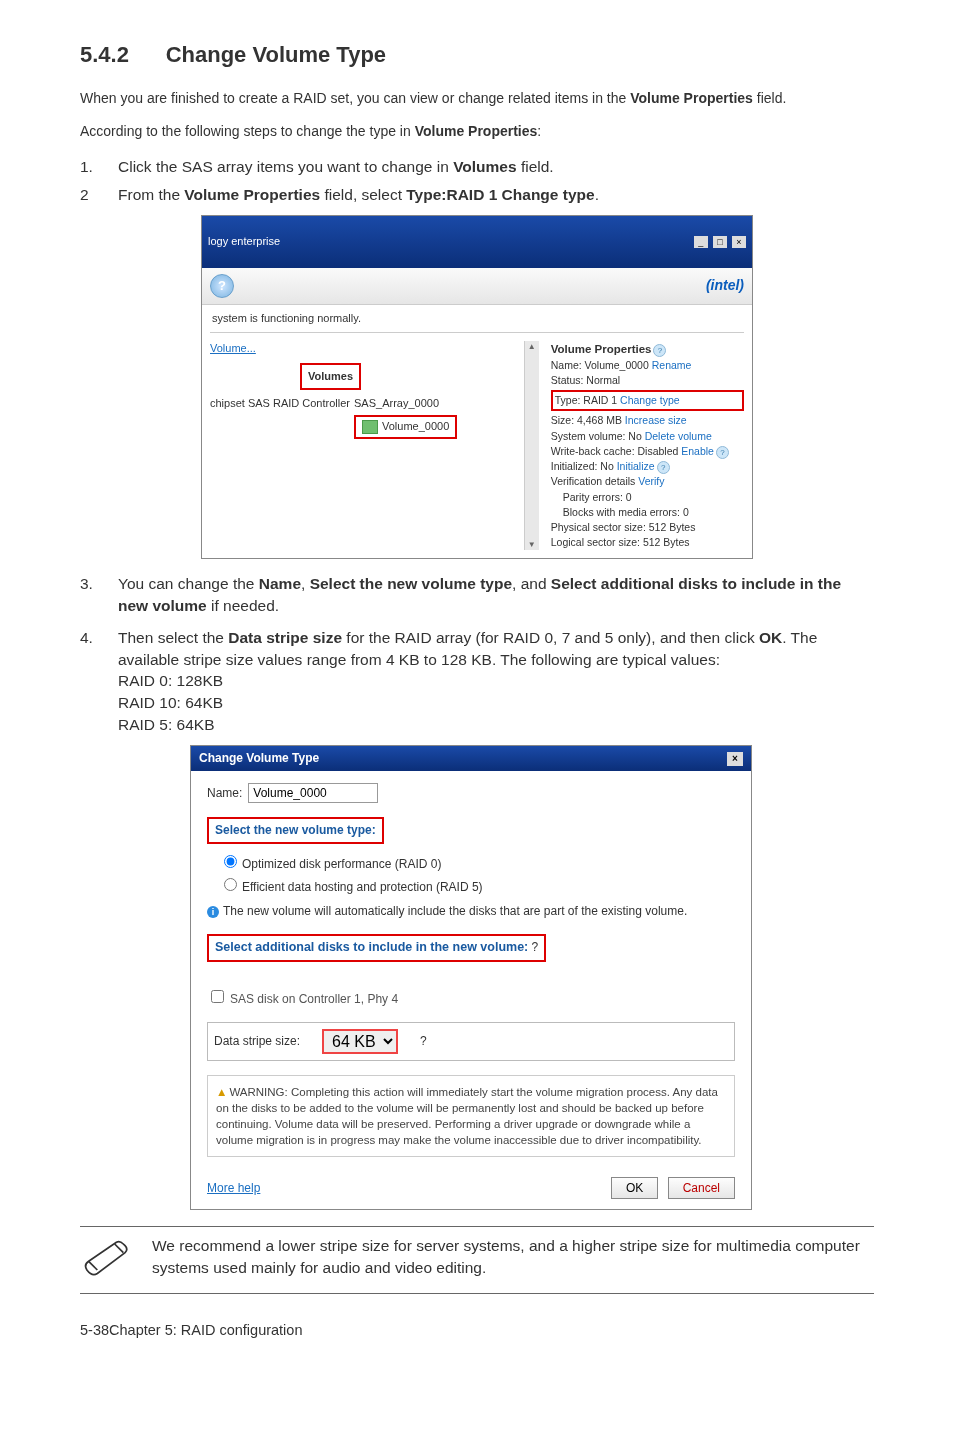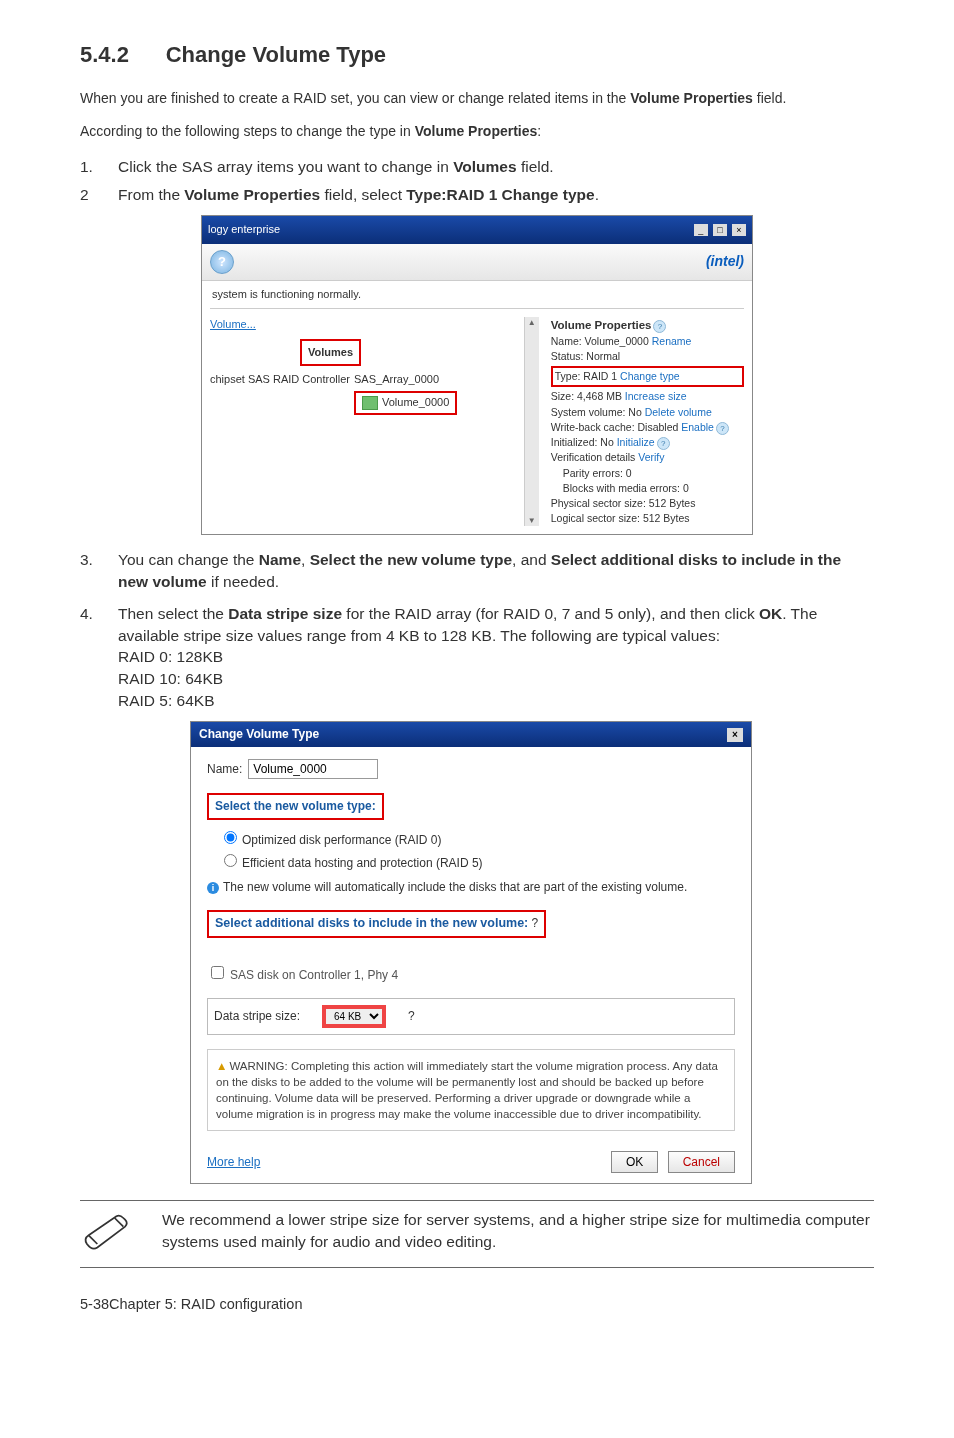--- a/index.html
+++ b/index.html
@@ -47,21 +47,21 @@
   .shot1 {
     width: 550px;
     margin: 8px auto 14px auto;
     font-family: "Segoe UI", Arial, sans-serif;
     border: 1px solid #888;
   }
   .shot1 .titlebar {
     background: linear-gradient(#1a4aa8, #0b2e78);
     color: #fff;
     font-size: 11px;
-    padding: 6px 6px;
+    padding: 18px 6px;
     display: flex;
     align-items: center;
     justify-content: space-between;
   }
   .shot1 .win-buttons span {
     display:inline-block;
     width:14px; height:12px;
     background:#ddd; color:#000;
     font-size:9px; line-height:12px; text-align:center;
     margin-left:2px; font-family:sans-serif;
@@ -176,40 +176,40 @@
     display:inline-block;width:12px;height:12px;border-radius:50%;
     background:#2b8be0;color:#fff;font-size:9px;line-height:12px;text-align:center;
     font-weight:bold;margin-right:4px;
   }
   .shot2 .add-disks-frame{border:2px solid #d00;padding:3px 6px;display:inline-block;}
   .shot2 .chk{margin:4px 0 4px 0;color:#555;}
   .shot2 .chk input{margin-right:6px;}
   .shot2 .stripe-row{
     border:1px solid #bbb;padding:6px;margin:14px 0;display:flex;align-items:center;gap:22px;
   }
-  .shot2 .stripe-row select{border:4px solid #ef4444;padding:1px 4px;font-size:10px;}
+  .shot2 .stripe-row select{border:2px solid #ef4444;padding:1px 4px;font-size:16px;}
   .shot2 .warn-box{
     border:1px solid #ccc;padding:8px;font-size:11.5px;line-height:1.4;color:#444;
     margin-bottom:14px;
   }
   .shot2 .warn-tri{color:#d79a00;font-weight:bold;margin-right:2px;}
   .shot2 .footer{
     display:flex;justify-content:space-between;align-items:center;
     padding-top:6px;
   }
   .shot2 .more-help{color:#1b6fc2;text-decoration:underline;font-size:12px;}
   .shot2 .btn{
     border:1px solid #888;padding:3px 14px;font-size:12px;
     background:linear-gradient(#fdfdfd,#e6e6e6);margin-left:6px;cursor:pointer;
   }
   .shot2 .btn.cancel{color:#b00;}
 
   
   .note-row{
-    display:flex;align-items:flex-start;gap:30px;
+    display:flex;align-items:flex-start;gap:20px;
     border-top:1px solid #666;border-bottom:1px solid #666;
     padding:8px 0;margin-top:10px;
   }
   .note-icon svg{width:52px;height:44px;}
   .note-text{font-size:15.5px;color:#333;line-height:1.45;}
 
   .page-footer{
     display:flex;justify-content:flex-start;
     font-size:14.5px;color:#333;margin-top:26px;
   }

